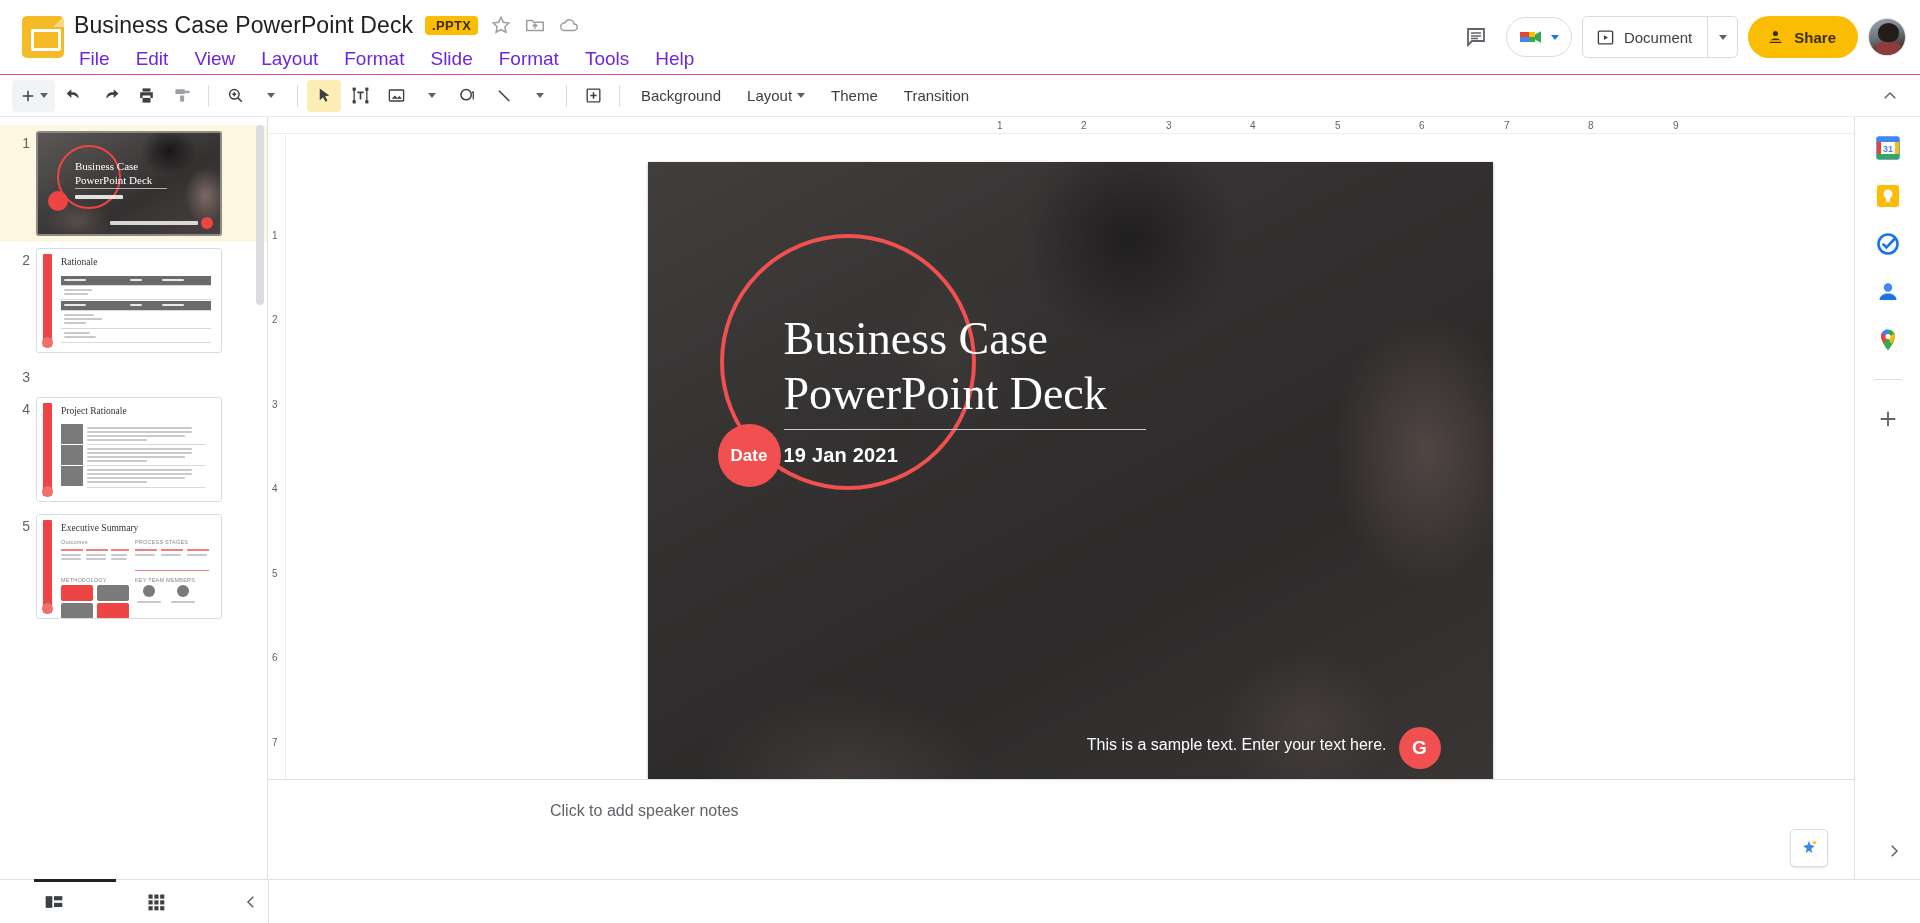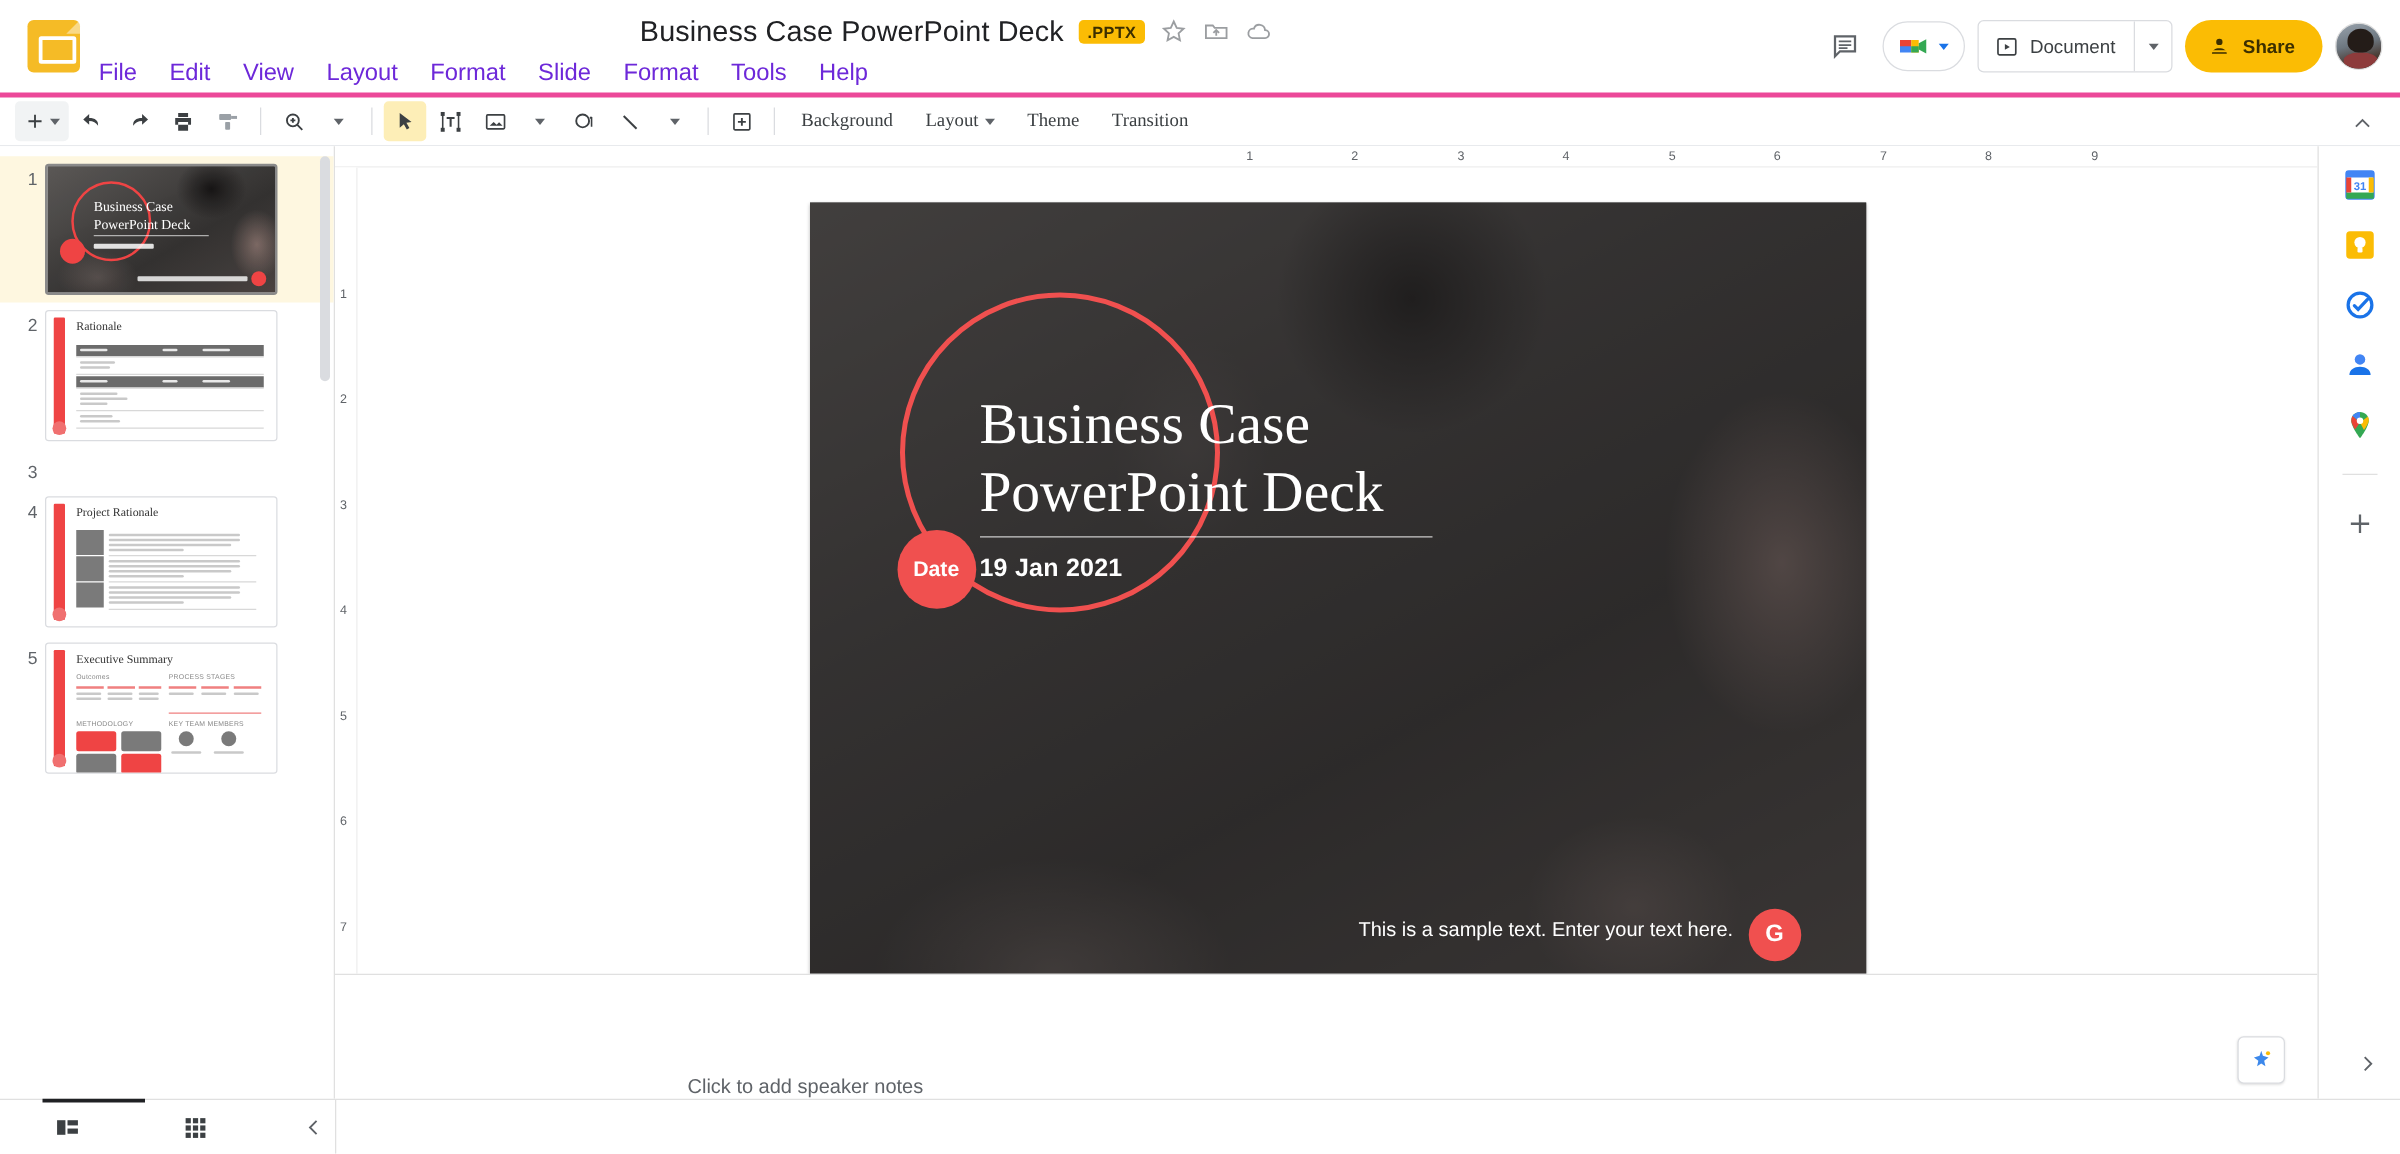--- a/index.html
+++ b/index.html
@@ -22,21 +22,21 @@
   .doc-icon::after {
     content: ""; position: absolute; left: 9px; top: 13px;
     width: 24px; height: 16px; border: 3px solid #ffffff; border-radius: 2px;
   }
   .doc-icon::before {
     content: ""; position: absolute; right: 0; top: 0;
     border-width: 0 0 11px 11px; border-style: solid;
     border-color: transparent transparent #ffffff transparent; opacity: .45;
   }
   .title-block { display: flex; flex-direction: column; flex: 1 1 auto; min-width: 0; }
-  .title-row { display: flex; align-items: center; gap: 12px; height: 34px; justify-content: center; }
+  .title-row { display: flex; align-items: center; gap: 12px; height: 34px; }
   .doc-title { font-size: 23px; color: #202124; letter-spacing: .1px; white-space: nowrap; }
   .pptx-badge {
     background: #fbbc04; color: #3c2f00; font-size: 13px; font-weight: bold;
     border-radius: 4px; padding: 2px 7px; letter-spacing: .3px;
   }
   .star-icon, .move-icon, .cloud-icon { width: 22px; height: 22px; opacity: .62; cursor: pointer; }
   .menu-row { display: flex; gap: 20px; margin-top: 4px; padding-left: 2px; }
   .menu-item { font-size: 19px; color: #6d28d9; padding: 2px 3px; border-radius: 3px; cursor: pointer; white-space: nowrap; }
 
   .top-right { display: flex; align-items: center; gap: 10px; margin-top: 8px; flex: 0 0 auto; }
@@ -65,21 +65,21 @@
     background: #241c18; border-radius: 50% 50% 42% 42%;
   }
   .avatar::before {
     content: ""; position: absolute; left: 6px; bottom: 0; width: 27px; height: 13px;
     background: #8d3b3b; border-radius: 46% 46% 0 0;
   }
 
   
   .toolbar {
     height: 42px; display: flex; align-items: center; gap: 2px;
-    padding: 0 12px; border-top: 4px solid #ec4899; flex: 0 0 auto; position: relative; font-family: Liberation Serif, serif;
+    padding: 0 12px; border-top: 1px solid #ec4899; flex: 0 0 auto; position: relative;
   }
   .tb-btn {
     min-width: 34px; height: 32px; border-radius: 4px;
     display: flex; align-items: center; justify-content: center; cursor: pointer; padding: 0 5px;
   }
   .tb-btn.active { background: #fdeeb7; }
   .tb-btn.pill { background: #f1f3f4; gap: 3px; padding: 0 7px; }
   .tb-text { font-size: 15px; color: #3c4043; padding: 0 12px; height: 32px; display: flex; align-items: center; border-radius: 4px; cursor: pointer; white-space: nowrap; gap: 5px; }
   .tb-sep { width: 1px; height: 22px; background: #dadce0; margin: 0 7px; }
   .caret-tri { width: 0; height: 0; border-left: 4px solid transparent; border-right: 4px solid transparent; border-top: 5px solid #5f6368; }
@@ -182,21 +182,21 @@
     position: absolute; right: 52px; bottom: 33px; width: 42px; height: 42px; border-radius: 50%;
     background: #f0504f; color: #fff; font-size: 19px; font-weight: bold;
     display: flex; align-items: center; justify-content: center;
   }
   .slide-dots { position: absolute; left: 50%; transform: translateX(-50%); bottom: -18px; display: flex; gap: 7px; }
   .slide-dots i { width: 4px; height: 4px; border-radius: 50%; background: #bdc1c6; display: block; }
 
   
   .notes {
     height: 100px; flex: 0 0 100px; border-top: 1px solid #e0e0e0;
-    display: flex; align-items: flex-end; padding: 22px 0 0 0; position: relative; background: #fff;
+    display: flex; align-items: flex-start; padding: 22px 0 0 0; position: relative; background: #fff;
   }
   .notes-text { font-size: 16px; color: #5f6368; margin-left: 282px; cursor: text; }
   .explore-btn {
     position: absolute; right: 26px; bottom: 12px; width: 38px; height: 38px; border-radius: 5px;
     background: #fff; border: 1px solid #dadce0; box-shadow: 0 1px 2px rgba(0,0,0,.12);
     display: flex; align-items: center; justify-content: center; cursor: pointer;
   }
 
   
   .right-rail {

